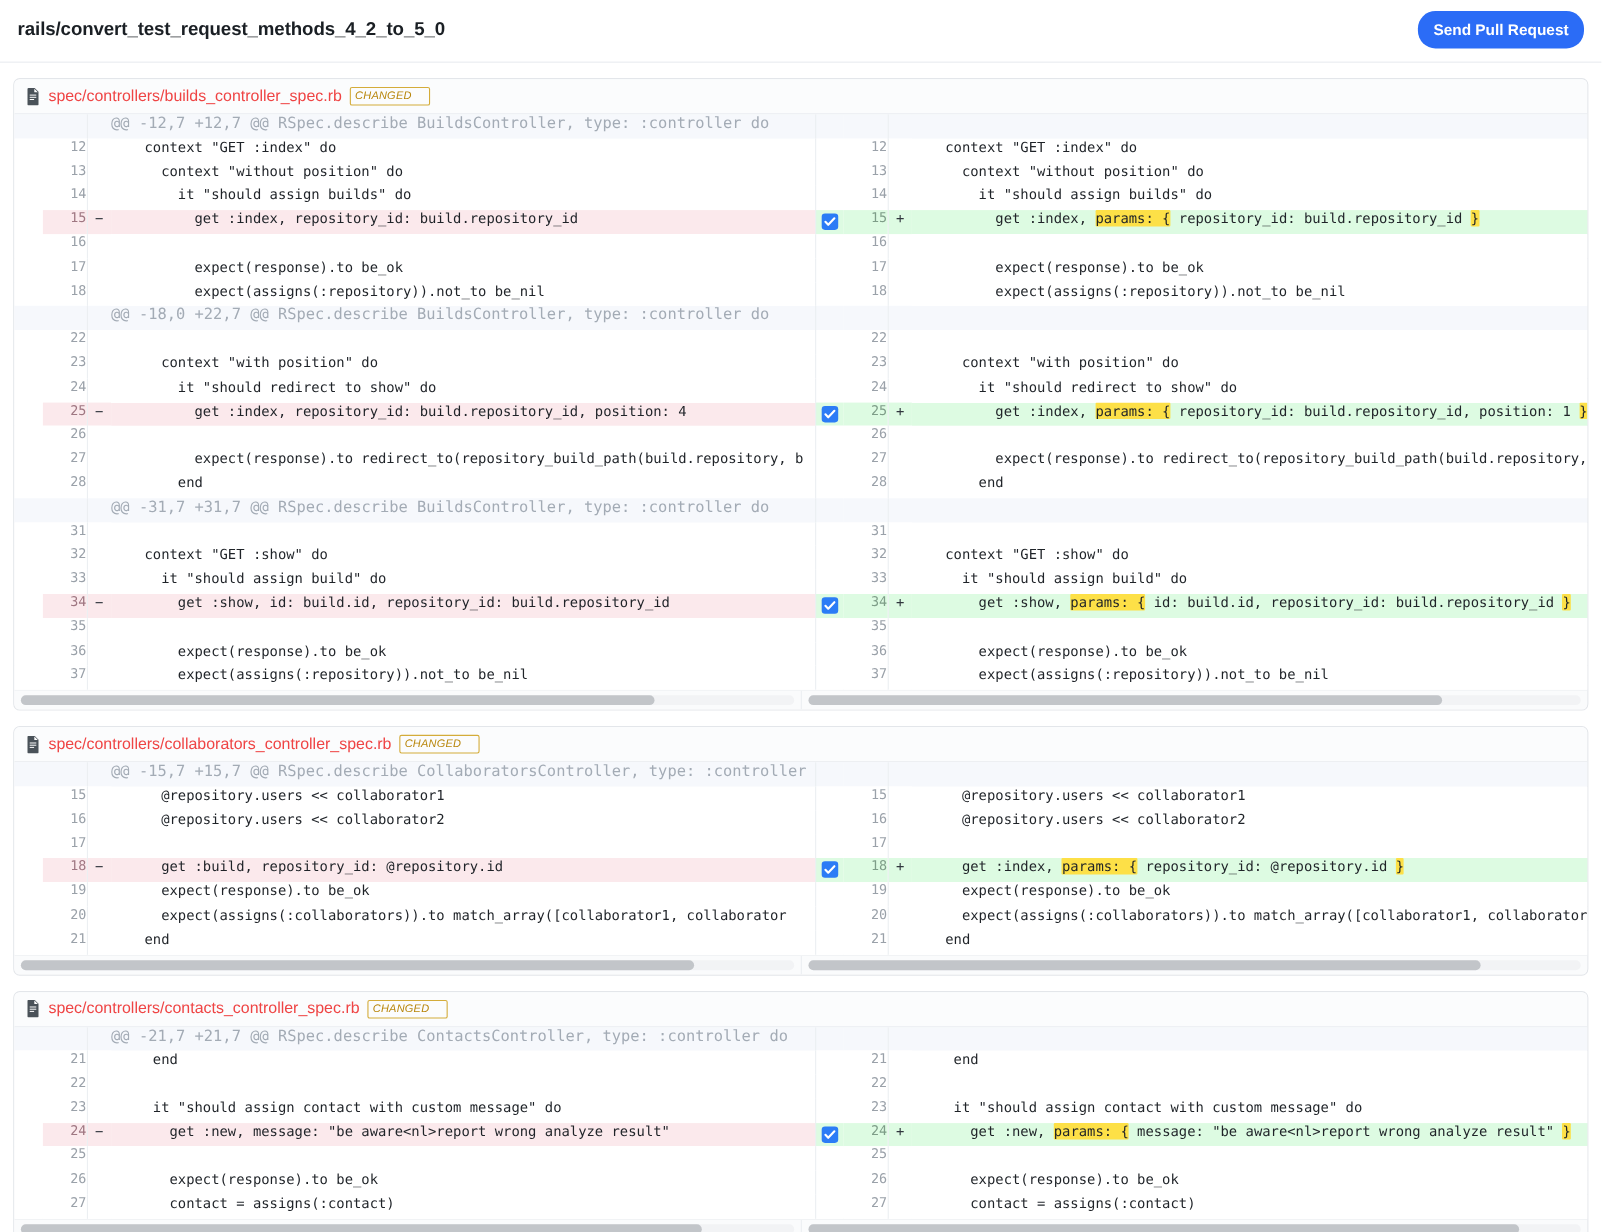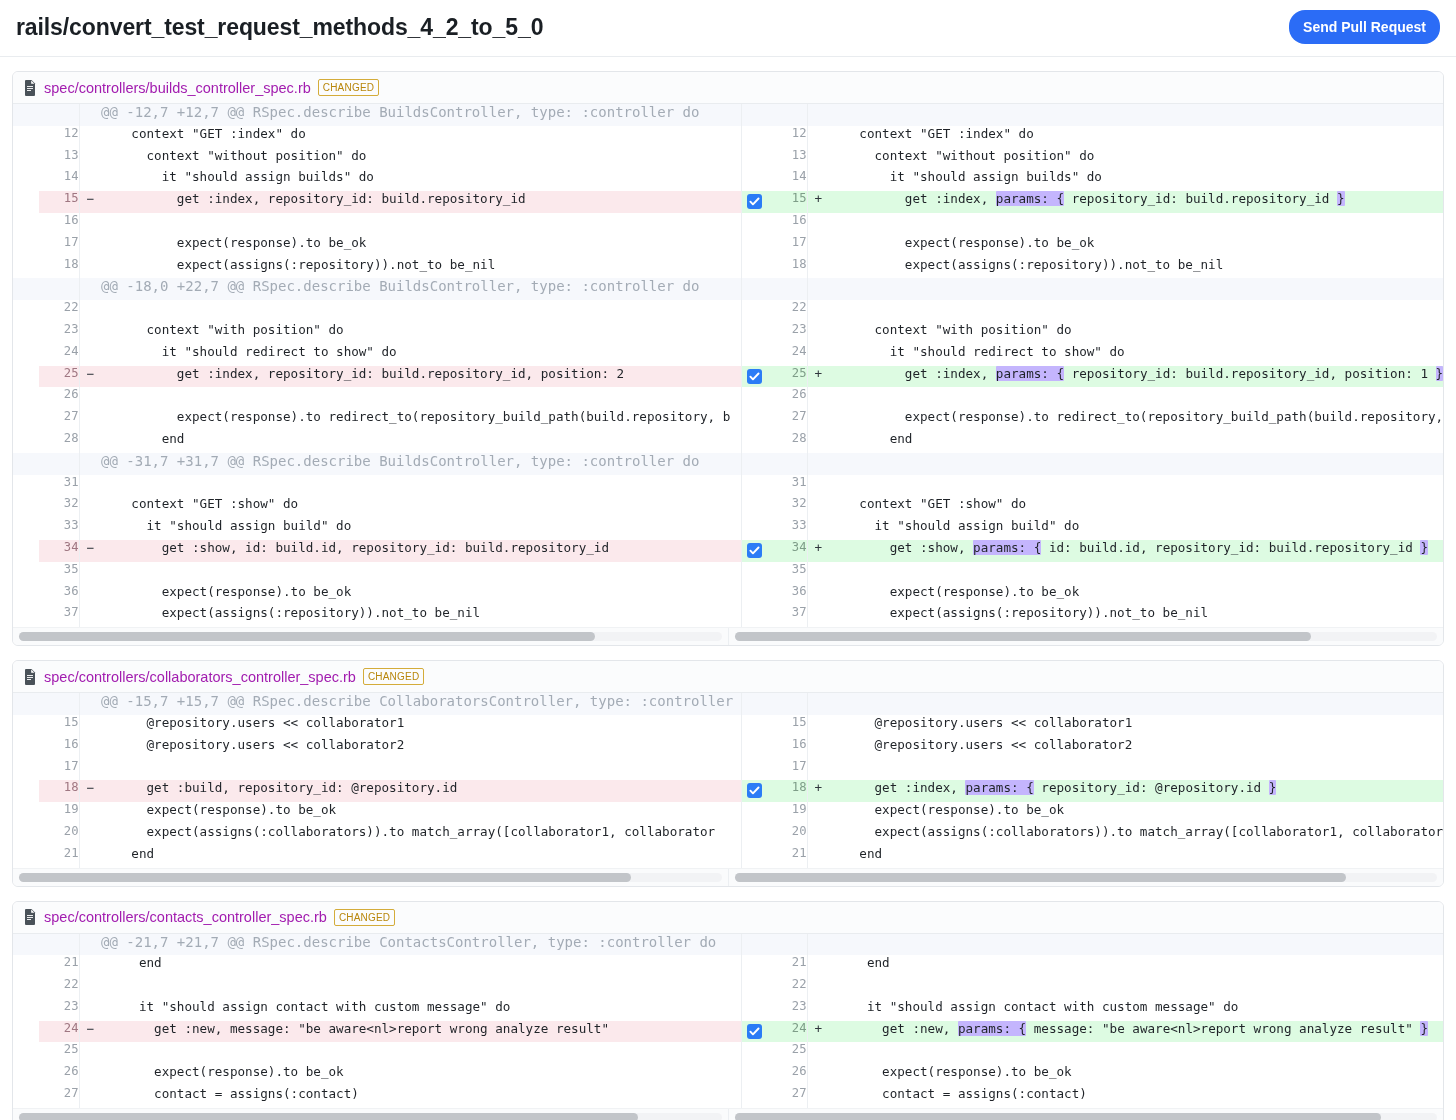--- a/index.html
+++ b/index.html
@@ -12,21 +12,21 @@
   .page { width: 1456px; background: #ffffff; }
 
   
   .topbar {
     display: flex; align-items: center; justify-content: space-between;
     padding: 10px 16px 12px 16px;
     border-bottom: 1px solid #e9ecef;
     background: #ffffff;
   }
   .branch-title {
-    font-size: 23px; font-weight: bold; color: #1a1f24;
+    font-size: 17px; font-weight: bold; color: #1a1f24;
     letter-spacing: -0.1px; white-space: nowrap;
   }
   .pr-button {
     background: #2b6cf6; color: #ffffff;
     font-size: 14px; font-weight: bold;
     border: none; border-radius: 16px;
     padding: 9px 14px; cursor: pointer;
     white-space: nowrap; font-family: "Liberation Sans", sans-serif;
   }
 
@@ -39,29 +39,29 @@
     overflow: hidden;
   }
   .file-head {
     display: flex; align-items: center; gap: 7px;
     padding: 7px 10px;
     background: #fbfcfd;
     border-bottom: 1px solid #e9ecef;
   }
   .file-icon { width: 14px; height: 16px; flex: 0 0 auto; display:block; }
   .file-path {
-    font-size: 14.5px; color: #a21caf; font-weight: normal;
+    font-size: 14.5px; color: #ef4444; font-weight: normal;
     white-space: nowrap;
   }
   .badge-changed {
     font-size: 10px; line-height: 1;
     color: #b8860b; border: 1px solid #d4ac3a;
-    border-radius: 2px; padding: 3px 4px 2px 4px;
+    border-radius: 2px; padding: 3px 16px 2px 4px;
     font-family: "Liberation Sans", sans-serif;
-    letter-spacing: 0.2px; white-space: nowrap;
+    letter-spacing: 0.2px; white-space: nowrap; font-style: italic;
   }
 
   
   .diff-body { position: relative; }
   .diff-table {
     width: 100%; border-collapse: collapse;
     table-layout: fixed;
     font-family: "DejaVu Sans Mono", monospace;
     font-size: 12.6px;
   }
@@ -88,21 +88,21 @@
     white-space: pre; overflow: hidden;
     color: #1f2328; padding-left: 2px;
   }
   .row-ctx  td { background: #ffffff; }
   .row-hunk td {
     background: #f6f8fc; color: #a3abb5;
     font-size: 14px;
   }
   .row-hunk td.cell-num { border-right: 1px solid #eceff2; }
 
-  .w-add { background: #c4b5fd; border-radius: 1px; }
+  .w-add { background: #fde047; border-radius: 1px; }
 
   .chk {
     width: 15px; height: 15px; border-radius: 3px;
     background: #2b7cf6; display: inline-block;
     position: relative; vertical-align: middle;
     margin-top: 3px; cursor: pointer;
   }
   .chk svg { position: absolute; left: 2px; top: 2px; }
 
   
@@ -273,21 +273,21 @@
                 <td class="cell-code">        it "should redirect to show" do</td>
                 <td class="cell-chk pane-split"></td>
                 <td class="cell-num">24</td>
                 <td class="cell-mark"></td>
                 <td class="cell-code">        it "should redirect to show" do</td>
               </tr>
               <tr>
                 <td class="cell-chk"></td>
                 <td class="cell-num row-del-num" style="background:#fbe9ec;color:#9f7782;">25</td>
                 <td class="cell-mark" style="background:#fbe9ec;">−</td>
-                <td class="cell-code" style="background:#fbe9ec;">          get :index, repository_id: build.repository_id, position: 2</td>
+                <td class="cell-code" style="background:#fbe9ec;">          get :index, repository_id: build.repository_id, position: 4</td>
                 <td class="cell-chk pane-split" style="background:#ddfbe2;"><span class="chk"><svg width="11" height="11" viewBox="0 0 12 12">
                       <path d="M1.5 6.2l2.8 2.9 6.1-6.4" stroke="#ffffff" stroke-width="2.1" fill="none" stroke-linecap="round" stroke-linejoin="round"></path>
                     </svg></span></td>
                 <td class="cell-num" style="background:#ddfbe2;color:#7e9d88;">25</td>
                 <td class="cell-mark" style="background:#ddfbe2;">+</td>
                 <td class="cell-code" style="background:#ddfbe2;">          get :index, <span class="w-add">params: {</span> repository_id: build.repository_id, position: 1 <span class="w-add">}</span></td>
               </tr>
               <tr class="row-ctx">
                 <td class="cell-chk"></td>
                 <td class="cell-num">26</td>

